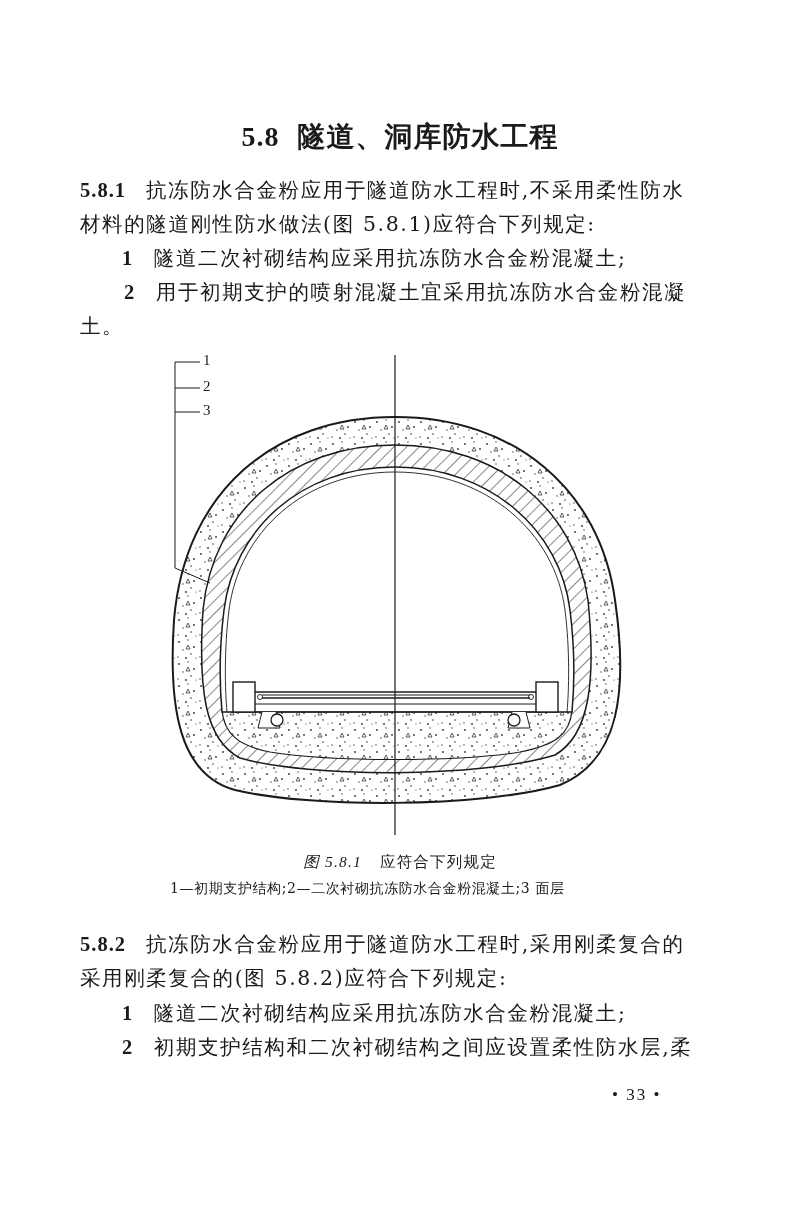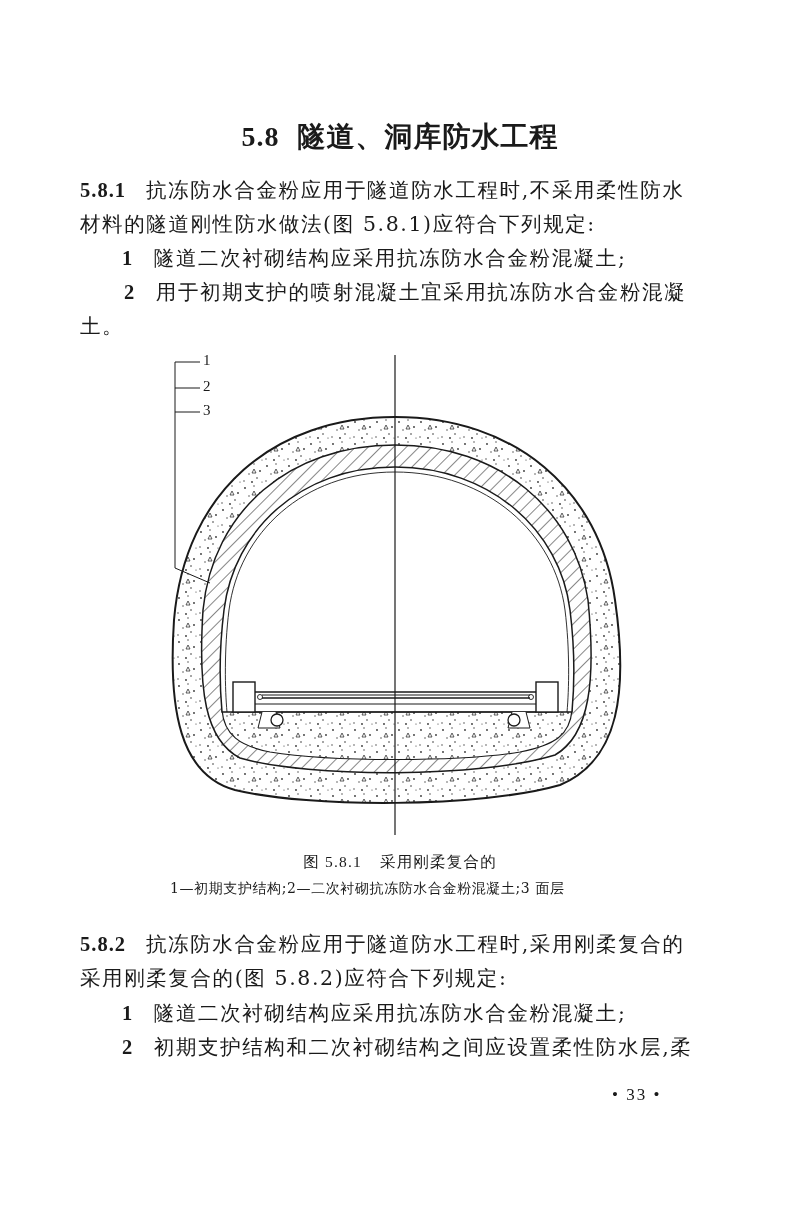--- a/index.html
+++ b/index.html
@@ -13,21 +13,21 @@
     .section-title {
       left: 0; width: 800px; top: 118px; text-align: center;
       font-size: 28px; font-weight: bold; letter-spacing: 1px;
       font-family: "DejaVu Sans", "Liberation Sans", sans-serif;
     }
     .section-title .num { margin-right: 18px; font-family: "Liberation Serif", serif; }
     .para { font-size: 20.5px; letter-spacing: 1.6px; line-height: 25px; }
     .clause-num { font-weight: bold; font-family: "Liberation Serif", serif; margin-right: 20px; letter-spacing: 1px; }
     .item-num { font-weight: bold; font-family: "Liberation Serif", serif; margin-right: 20px; }
     .fig-caption { left: 0; width: 800px; text-align: center; top: 852px; font-size: 15.5px; letter-spacing: 1.2px; }
-    .fig-caption .fnum { margin-right: 18px; font-family: "Liberation Serif", serif; }
+    .fig-caption .fnum { margin-right: 18px; font-family: "Liberation Serif", serif; font-style: italic; }
     .fig-legend { left: 170px; top: 880px; font-size: 14px; letter-spacing: 0.6px; }
     .page-num { left: 612px; top: 1085px; font-size: 17px; font-family: "Liberation Serif", serif; letter-spacing: 2px; text-align: center; }
     svg.diagram { position: absolute; left: 0; top: 0; }
   </style>
 </head>
 <body>
 
 <div class="abs section-title">
   <span class="num">5.8</span><span>隧道、洞库防水工程</span>
 </div>
@@ -102,21 +102,21 @@
     <line x1="175" y1="412" x2="200" y2="412"></line>
     <line x1="175" y1="568" x2="210" y2="583"></line>
   </g>
 </svg>
 
 <div class="abs" style="left:203px; top:352px; font-size:15px; font-family:'Liberation Serif',serif;">1</div>
 <div class="abs" style="left:203px; top:378px; font-size:15px; font-family:'Liberation Serif',serif;">2</div>
 <div class="abs" style="left:203px; top:402px; font-size:15px; font-family:'Liberation Serif',serif;">3</div>
 
 <div class="abs fig-caption">
-  <span class="fnum">图 5.8.1</span><span>采用刚柔复合的</span>
+  <span class="fnum">图 5.8.1</span><span>应符合下列规定</span>
 </div>
 <div class="abs fig-legend">1—初期支护结构;2—二次衬砌抗冻防水合金粉混凝土;3  面层</div>
 
 <div class="abs para" style="left:80px; top:932px;">
   <span class="clause-num">5.8.2</span><span>抗冻防水合金粉应用于隧道防水工程时,采用刚柔复合的</span>
 </div>
 <div class="abs para" style="left:80px; top:966px;">采用刚柔复合的(图 5.8.2)应符合下列规定:</div>
 <div class="abs para" style="left:122px; top:1001px;">
   <span class="item-num">1</span><span>隧道二次衬砌结构应采用抗冻防水合金粉混凝土;</span>
 </div>

